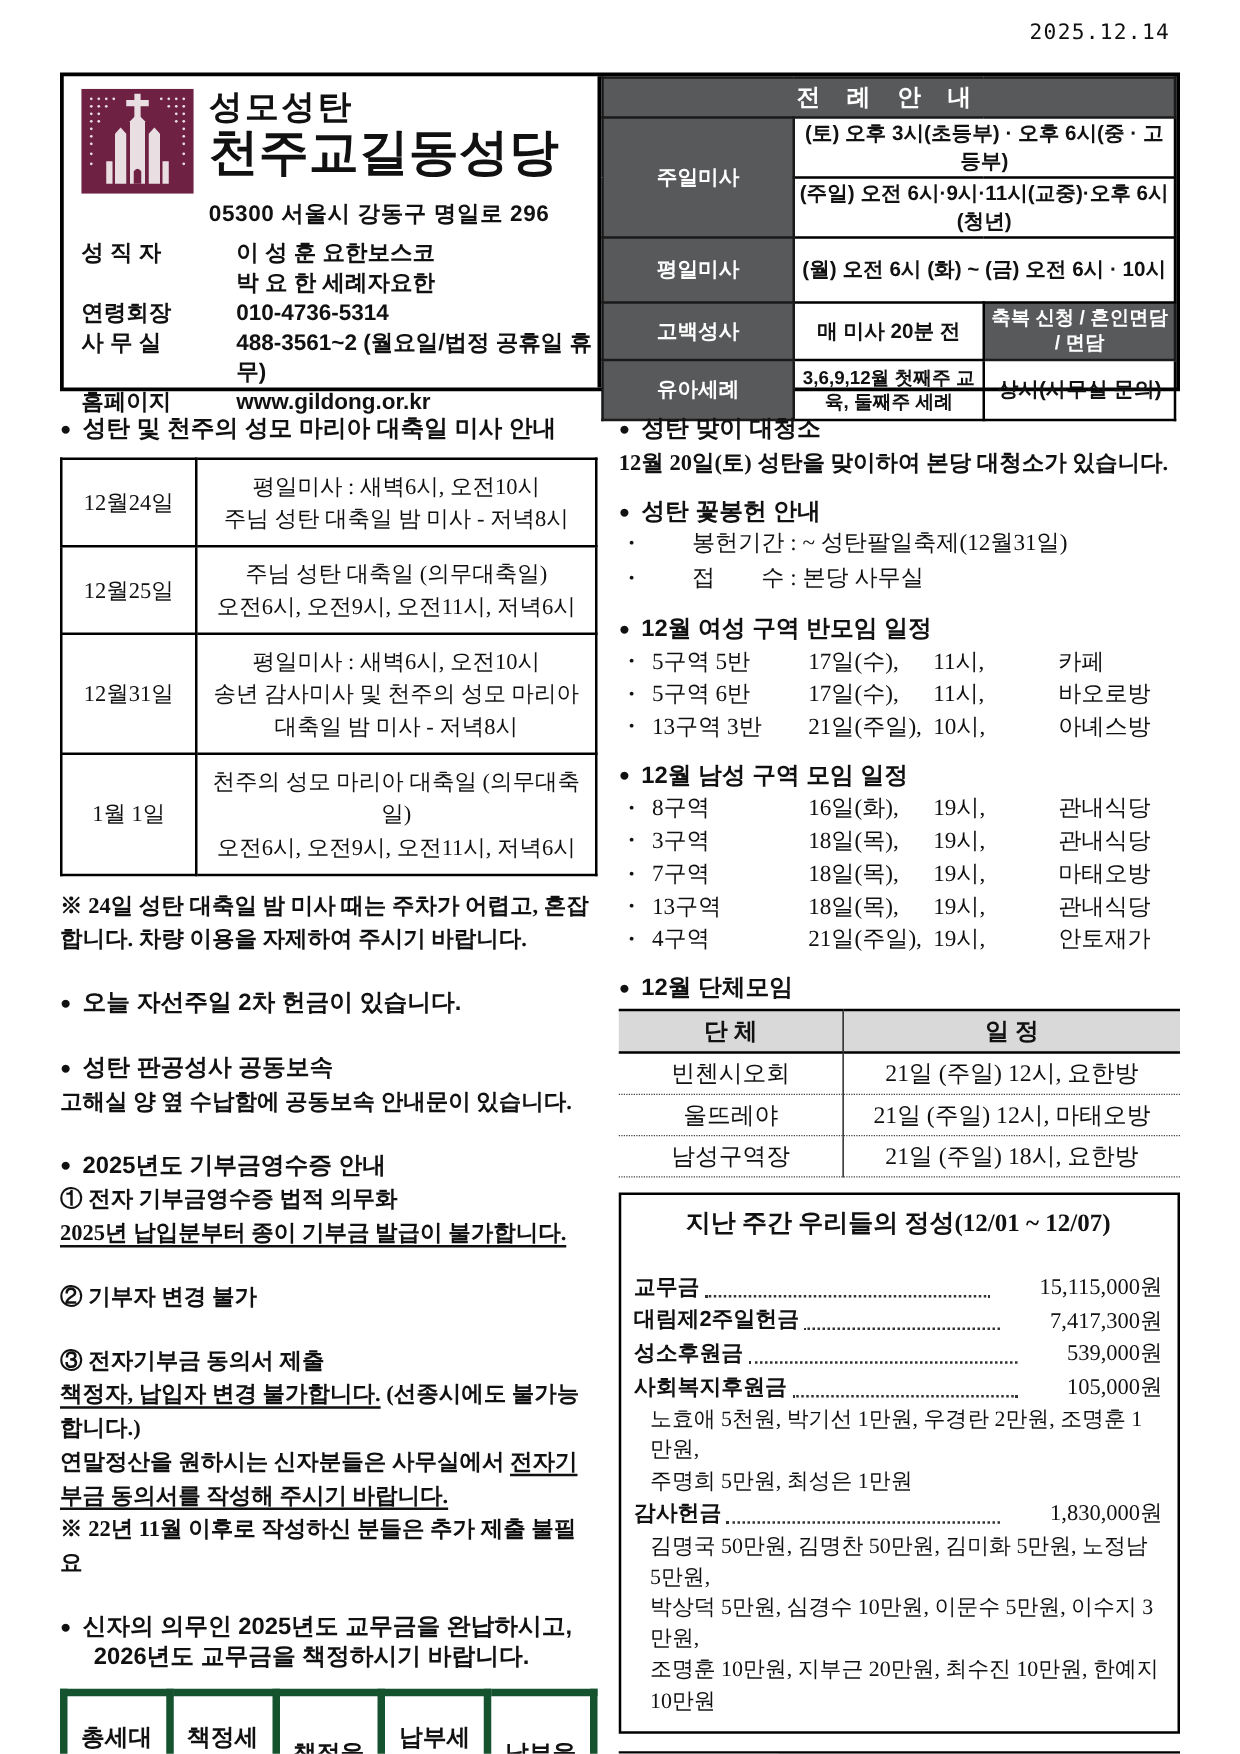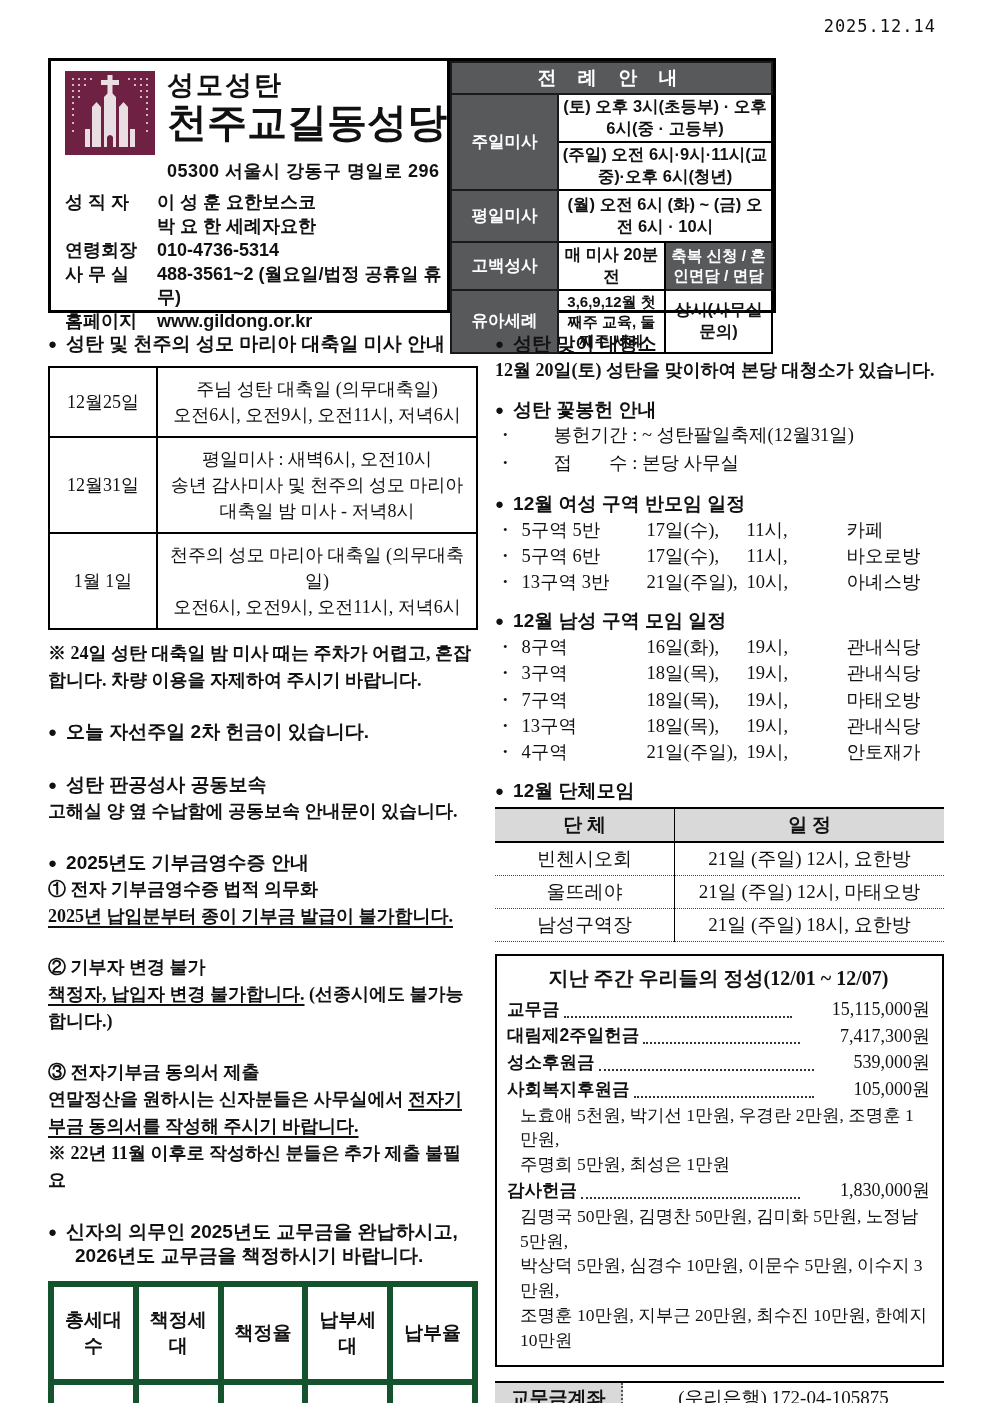--- a/index.html
+++ b/index.html
@@ -9,30 +9,30 @@
     font-family: "Liberation Serif", "DejaVu Serif", serif;
     color: #111;
   }
   .sans { font-family: "Liberation Sans", "DejaVu Sans", sans-serif; }
 
   
   .date { position:absolute; top:16px; right:56px; font-size:17px; letter-spacing:1px;
           font-family:"DejaVu Sans Mono","Liberation Mono",monospace; }
 
   
-  .header { position:absolute; left:48px; top:58px; width:728px; height:255px;
+  .header { position:absolute; left:48px; top:58px; width:896px; height:255px;
             border:3px solid #000; display:flex; }
   .h-left { width:430px; padding:10px 0 8px 14px; }
   .brand-row { display:flex; gap:12px; }
   .logo { width:90px; height:84px; flex:0 0 auto; }
   .brand-small { font-size:27px; font-weight:bold; letter-spacing:2px; line-height:1.05; }
   .brand-name  { font-size:40px; font-weight:bold; letter-spacing:0px; line-height:1.15; white-space:nowrap; }
   .brand-addr  { font-size:18px; font-weight:bold; margin-top:14px; letter-spacing:0.5px; }
   .info { margin-top:8px; }
-  .info-row { display:flex; font-size:18px; font-weight:bold; line-height:1.32; }
+  .info-row { display:flex; font-size:18px; font-weight:bold; line-height:1.32;gap:32px; }
   .info-row .lbl { width:92px; flex:0 0 auto;
                    font-family:"Liberation Sans","DejaVu Sans",sans-serif; }
   .info-row .val { font-family:"Liberation Sans","DejaVu Sans",sans-serif; font-weight:bold; }
 
   
   .h-right { width:466px; border-left:3px solid #000; }
   table.liturgy { width:100%; height:100%; border-collapse:collapse; table-layout:fixed;
                   font-family:"Liberation Sans","DejaVu Sans",sans-serif; font-weight:bold;padding-left:44px; }
   table.liturgy td { border:2px solid #000; text-align:center; vertical-align:middle;
                      font-size:16.5px; padding:1px 2px; }
@@ -71,21 +71,21 @@
   
   table.groups { width:100%; border-collapse:collapse; margin-top:3px; font-size:19px; }
   table.groups td { text-align:center; padding:3px 2px; }
   table.groups tr.gh td { background:#d9d9d9; font-weight:bold;
                           border-top:2.5px solid #000; border-bottom:2px solid #000; }
   table.groups td:first-child { width:40%; border-right:1.5px solid #000; }
   table.groups tr.gr td { border-bottom:1.5px dotted #444; }
 
   
   .offering { border:2.5px solid #000; margin-top:12px; padding:9px 12px 12px 10px; }
-  .off-title { text-align:center; font-size:20px; font-weight:bold; margin-bottom:4px; }
+  .off-title { text-align:center; font-size:20px; font-weight:bold; margin-bottom:24px; }
   .off-line { display:flex; align-items:flex-end; font-size:18px; line-height:1.48; }
   .off-line .lab { font-weight:bold; font-family:"Liberation Sans","DejaVu Sans",sans-serif; font-size:17.5px; white-space:nowrap; }
   .off-line .dots { flex:1; border-bottom:2.2px dotted #333; margin:0 2px 5px 4px; min-width:20px; }
   .off-line .amt { white-space:nowrap;margin-left:38px; }
   .off-sub { font-size:17.5px; line-height:1.42; padding-left:13px; white-space:pre-line; }
 
   
   .account { margin-top:14px; }
   .acc-row { display:flex; font-size:19px; line-height:1.35; align-items:stretch; }
   .acc-row .al { width:128px; flex:0 0 auto; background:#d9d9d9; text-align:center; font-weight:bold;
@@ -228,20 +228,25 @@
 
 <div class="col col-left">
 
   <div class="sec-h">
     <span class="bullet"></span>
     <span>성탄 및 천주의 성모 마리아 대축일 미사 안내</span>
   </div>
 
   <table class="xmas">
     <tbody>
+        <tr>
+      <td class="d">12월24일</td>
+      <td class="preline">평일미사 : 새벽6시, 오전10시
+주님 성탄 대축일 밤 미사 - 저녁8시</td>
+    </tr>
     <tr>
       <td class="d">12월25일</td>
       <td class="preline">주님 성탄 대축일 (의무대축일)
 오전6시, 오전9시, 오전11시, 저녁6시</td>
     </tr>
     <tr>
       <td class="d">12월31일</td>
       <td class="preline">평일미사 : 새벽6시, 오전10시
 송년 감사미사 및 천주의 성모 마리아
 대축일 밤 미사 - 저녁8시</td>
@@ -269,23 +274,23 @@
   <div class="body-txt">고해실 양 옆 수납함에 공동보속 안내문이 있습니다.</div>
 
   <div class="sec-h mt26">
     <span class="bullet"></span>
     <span>2025년도 기부금영수증 안내</span>
   </div>
   <div class="body-txt">① 전자 기부금영수증 법적 의무화</div>
   <div class="body-txt"><span class="ul">2025년 납입분부터 종이 기부금 발급이 불가합니다.</span></div>
 
   <div class="body-txt mt24">② 기부자 변경 불가</div>
+  <div class="body-txt mt24">③ 전자기부금 동의서 제출</div>
+
   <div class="body-txt"><span class="ul">책정자, 납입자 변경 불가합니다.</span><span> (선종시에도 불가능합니다.)</span></div>
-
-  <div class="body-txt mt24">③ 전자기부금 동의서 제출</div>
   <div class="body-txt"><span>연말정산을 원하시는 신자분들은 사무실에서 </span><span class="ul">전자기부금 동의서를 작성해 주시기 바랍니다.</span></div>
   <div class="body-txt">※ 22년 11월 이후로 작성하신 분들은 추가 제출 불필요</div>
 
   <div class="sec-h mt26">
     <span class="bullet"></span>
     <span>신자의 의무인 2025년도 교무금을 완납하시고,</span>
   </div>
   <div class="sec-h indent">
     <span>2026년도 교무금을 책정하시기 바랍니다.</span>
   </div>

